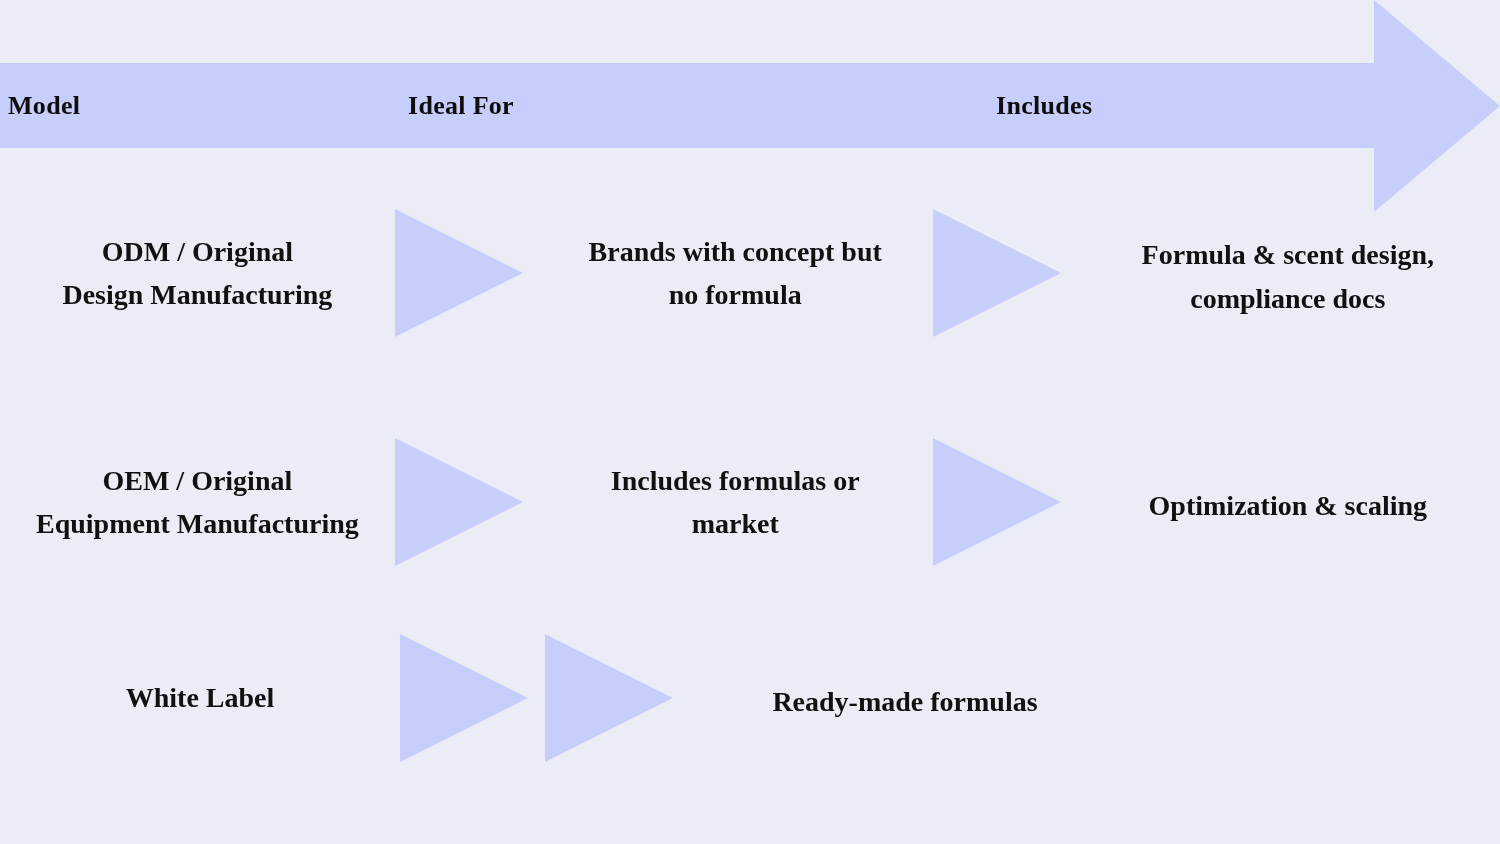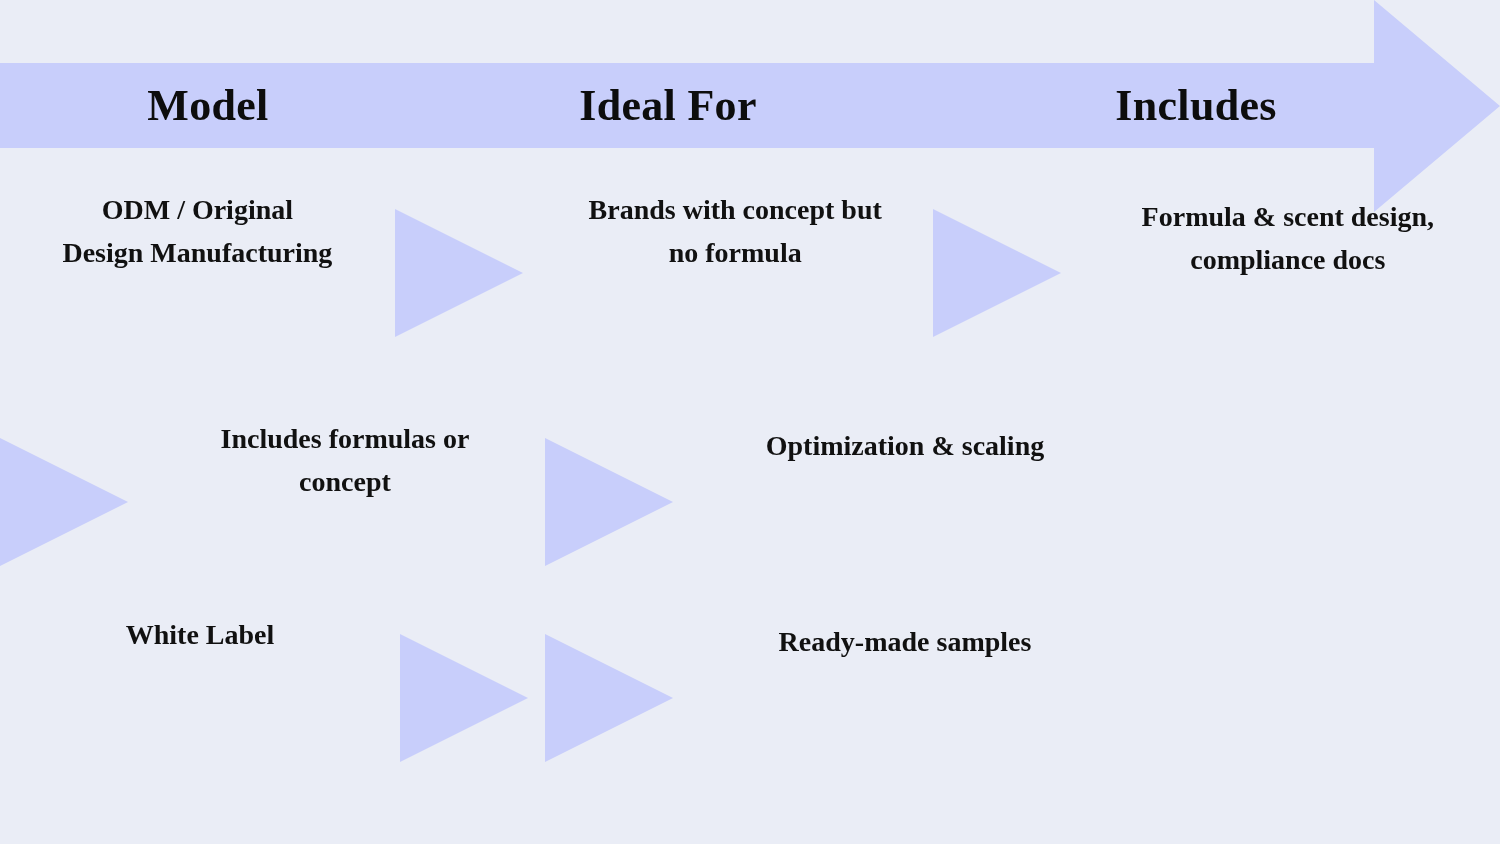--- a/index.html
+++ b/index.html
@@ -33,39 +33,38 @@
   .header-labels {
     position: absolute;
     left: 0;
     top: 63px;
     width: 1500px;
     height: 85px;
     display: flex;
     align-items: center;
   }
   .header-cell {
-    font-size: 44px;
+    font-size: 26px;
     font-weight: bold;
     color: #0d0d0d;
-    text-align: center;
     line-height: 1;
     letter-spacing: 0.3px;
   }
   #header-cell-model   { width: 400px; margin-left: 8px; }
   #header-cell-ideal   { width: 520px; margin-left: 0px; }
   #header-cell-includes{ width: 400px; margin-left: 68px; }
 
   
   .row {
     position: absolute;
     left: 0;
     width: 1500px;
     height: 170px;
     display: flex;
-    align-items: flex-start;
+    align-items: center;
   }
   #row-0 { top: 188px; }
   #row-1 { top: 417px; }
   #row-2 { top: 613px; }
 
   .cell {
     font-size: 28px;
     font-weight: bold;
     color: #111111;
     text-align: center;
@@ -124,28 +123,32 @@
       <polygon points="0,0 128,64 0,128" fill="#c8cefb"></polygon>
     </svg>
   </div>
   <div class="cell cell-includes">
     <div>Formula &amp; scent design,</div>
     <div>compliance docs</div>
   </div>
 </div>
 
 <div class="row" id="row-1">
+  <div class="cell cell-model">
+    <div>OEM  / Original</div>
+    <div>Equipment Manufacturing</div>
+  </div>
   <div class="arrow-gap first">
     <svg class="tri" viewBox="0 0 128 128">
       <polygon points="0,0 128,64 0,128" fill="#c8cefb"></polygon>
     </svg>
   </div>
   <div class="cell cell-ideal">
     <div>Includes formulas or</div>
-    <div>concept</div>
+    <div>market</div>
   </div>
   <div class="arrow-gap">
     <svg class="tri" viewBox="0 0 128 128">
       <polygon points="0,0 128,64 0,128" fill="#c8cefb"></polygon>
     </svg>
   </div>
   <div class="cell cell-includes">
     <div>Optimization &amp; scaling</div>
     <div></div>
   </div>
@@ -160,16 +163,16 @@
     <svg class="tri" viewBox="0 0 128 128">
       <polygon points="0,0 128,64 0,128" fill="#c8cefb"></polygon>
     </svg>
   </div>
   <div class="arrow-gap">
     <svg class="tri" viewBox="0 0 128 128">
       <polygon points="0,0 128,64 0,128" fill="#c8cefb"></polygon>
     </svg>
   </div>
   <div class="cell cell-includes">
-    <div>Ready-made samples</div>
+    <div>Ready-made formulas</div>
     <div></div>
   </div>
 </div>
 
 </body></html>

